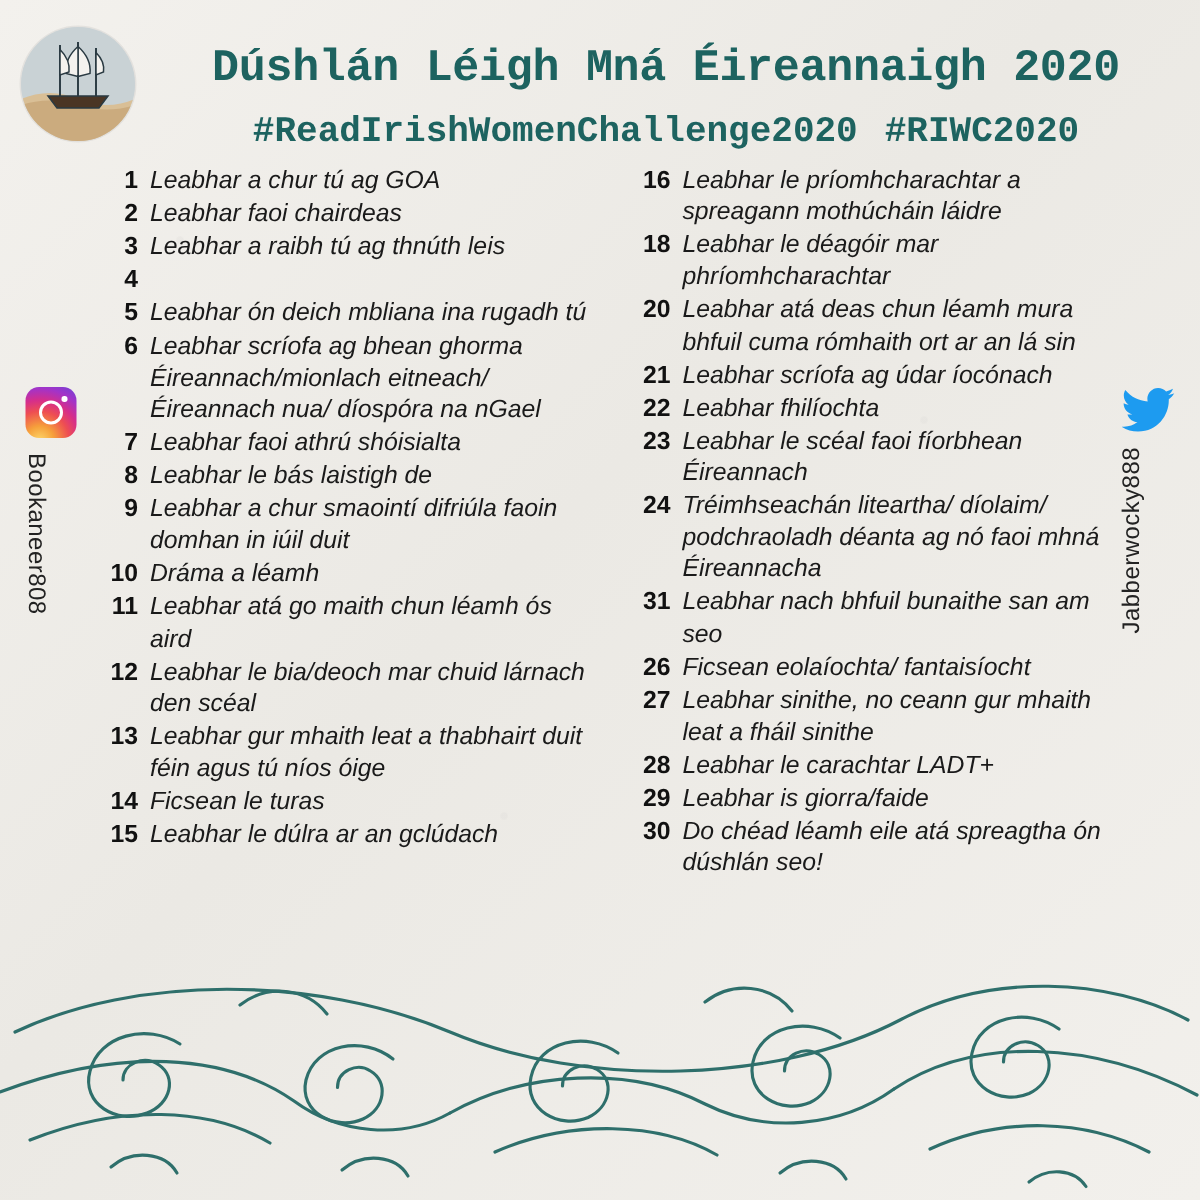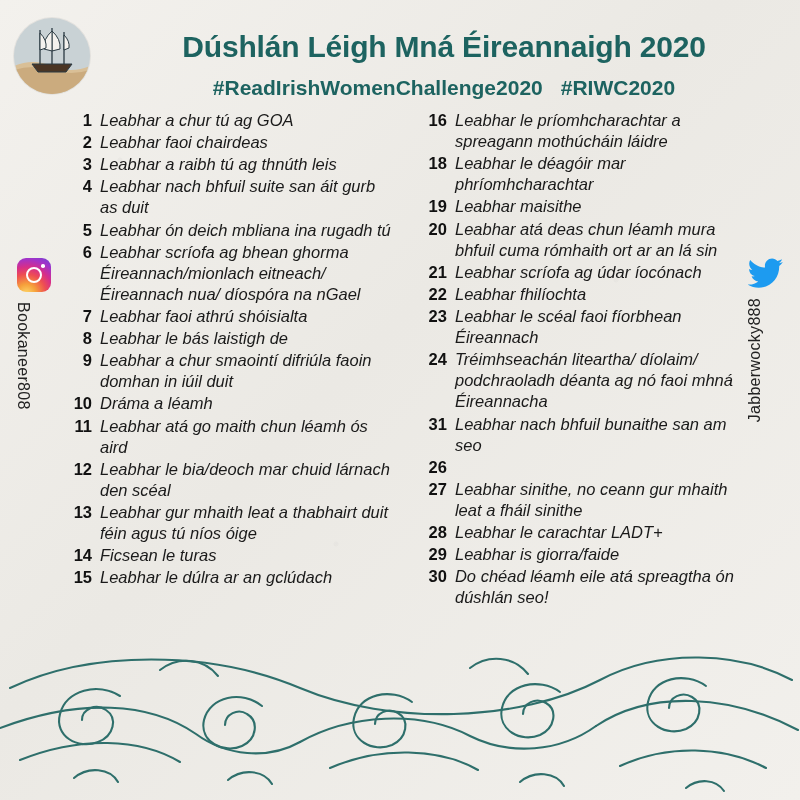--- a/index.html
+++ b/index.html
@@ -32,20 +32,21 @@
     inset: 0;
   }
 
   
   .header {
     position: absolute;
     top: 14px;
     left: 0;
     right: 0;
     height: 100px;
+    font-family: Liberation Mono, monospace;
   }
   .logo {
     position: absolute;
     left: 14px;
     top: 4px;
     width: 76px;
     height: 76px;
     border-radius: 50%;
     background: #cfd6d8;
     overflow: hidden;
@@ -64,21 +65,21 @@
     color: #1d6360;
     letter-spacing: -0.2px;
     line-height: 1.1;
   }
   .subtitle {
     position: absolute;
     left: 100px;
     right: 12px;
     top: 62px;
     text-align: center;
-    font-size: 21px;
+    font-size: 24px;
     font-weight: bold;
     color: #1d6360;
     line-height: 1.1;
   }
   .subtitle .tag2 { margin-left: 18px; }
 
   
   .side {
     position: absolute;
     width: 40px;
@@ -234,21 +235,20 @@
         <li>
             <span class="num">2</span>
             <span class="txt">Leabhar faoi chairdeas</span>
           </li>
         <li>
             <span class="num">3</span>
             <span class="txt">Leabhar a raibh tú ag thnúth leis</span>
           </li>
         <li>
             <span class="num">4</span>
-            <span class="txt">Leabhar nach bhfuil suite san áit gurb as duit</span>
           </li>
         <li>
             <span class="num">5</span>
             <span class="txt">Leabhar ón deich mbliana ina rugadh tú</span>
           </li>
         <li>
             <span class="num">6</span>
             <span class="txt">Leabhar scríofa ag bhean ghorma Éireannach/mionlach eitneach/Éireannach nua/ díospóra na nGael</span>
           </li>
         <li>
@@ -294,24 +294,20 @@
       <ol class="challenge">
         <li>
             <span class="num">16</span>
             <span class="txt">Leabhar le príomhcharachtar a spreagann mothúcháin láidre</span>
           </li>
         <li>
             <span class="num">18</span>
             <span class="txt">Leabhar le déagóir mar phríomhcharachtar</span>
           </li>
         <li>
-            <span class="num">19</span>
-            <span class="txt">Leabhar maisithe</span>
-          </li>
-        <li>
             <span class="num">20</span>
             <span class="txt">Leabhar atá deas chun léamh mura bhfuil cuma rómhaith ort ar an lá sin</span>
           </li>
         <li>
             <span class="num">21</span>
             <span class="txt">Leabhar scríofa ag údar íocónach</span>
           </li>
         <li>
             <span class="num">22</span>
             <span class="txt">Leabhar fhilíochta</span>
@@ -323,20 +319,21 @@
         <li>
             <span class="num">24</span>
             <span class="txt">Tréimhseachán liteartha/ díolaim/ podchraoladh déanta ag nó faoi mhná Éireannacha</span>
           </li>
         <li>
             <span class="num">31</span>
             <span class="txt">Leabhar nach bhfuil bunaithe san am seo</span>
           </li>
         <li>
             <span class="num">26</span>
+            <span class="txt">Ficsean eolaíochta/ fantaisíocht</span>
           </li>
         <li>
             <span class="num">27</span>
             <span class="txt">Leabhar sinithe, no ceann gur mhaith leat a fháil sinithe</span>
           </li>
         <li>
             <span class="num">28</span>
             <span class="txt">Leabhar le carachtar LADT+</span>
           </li>
         <li>

